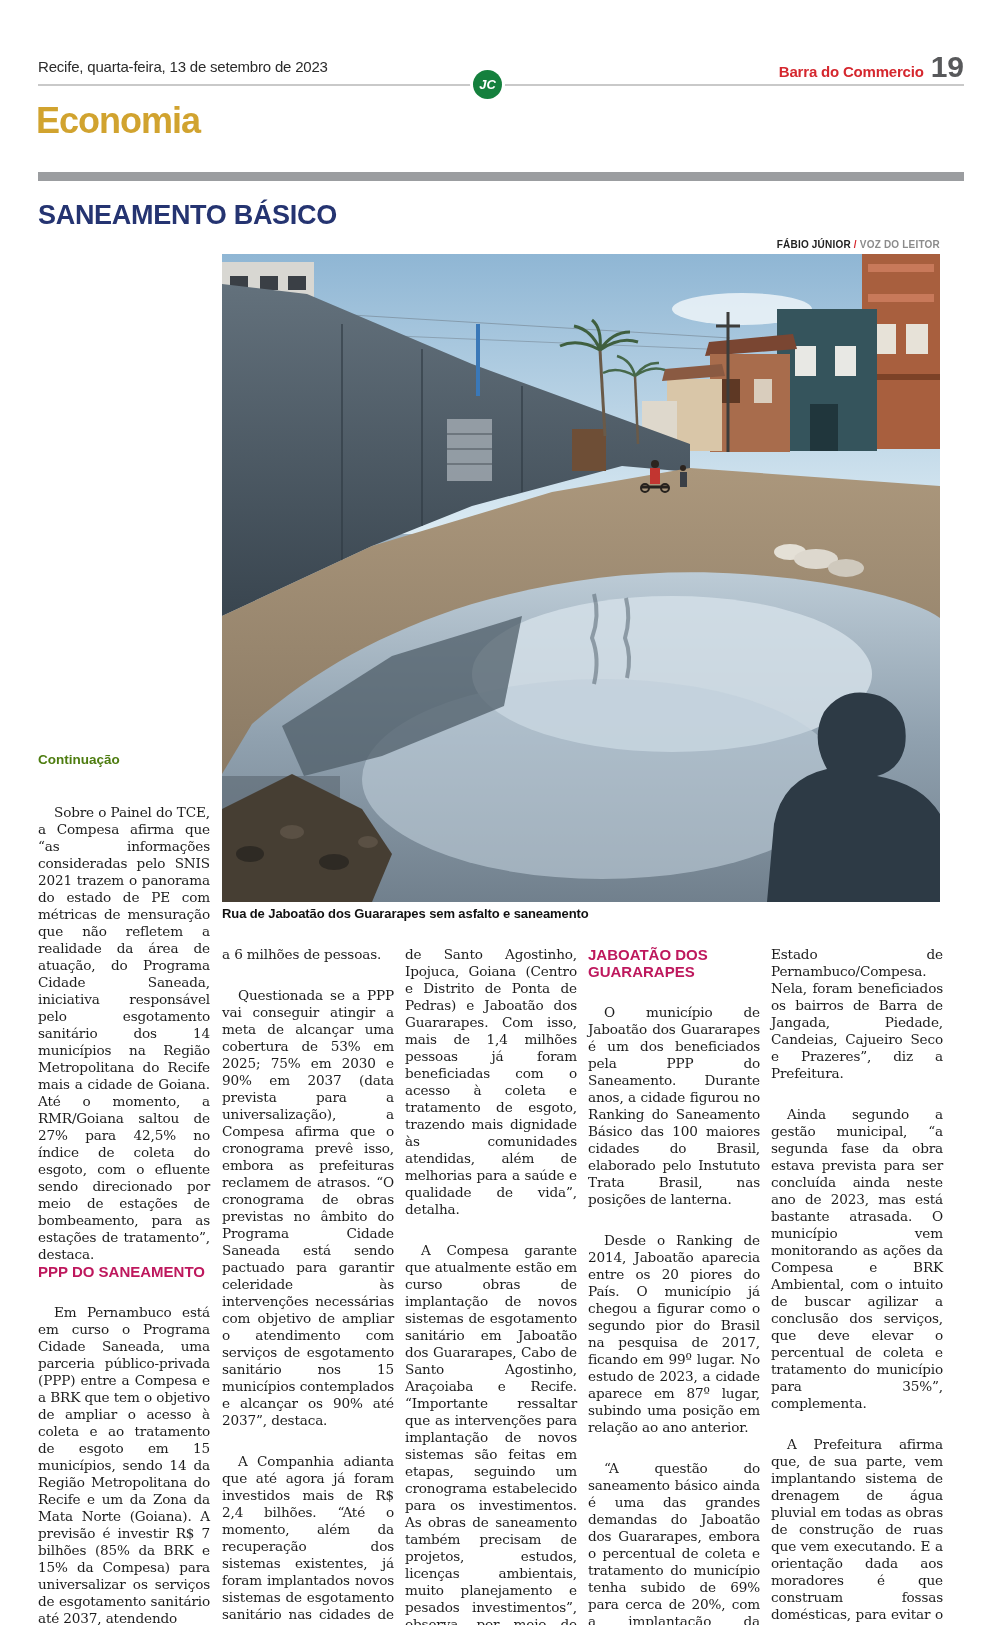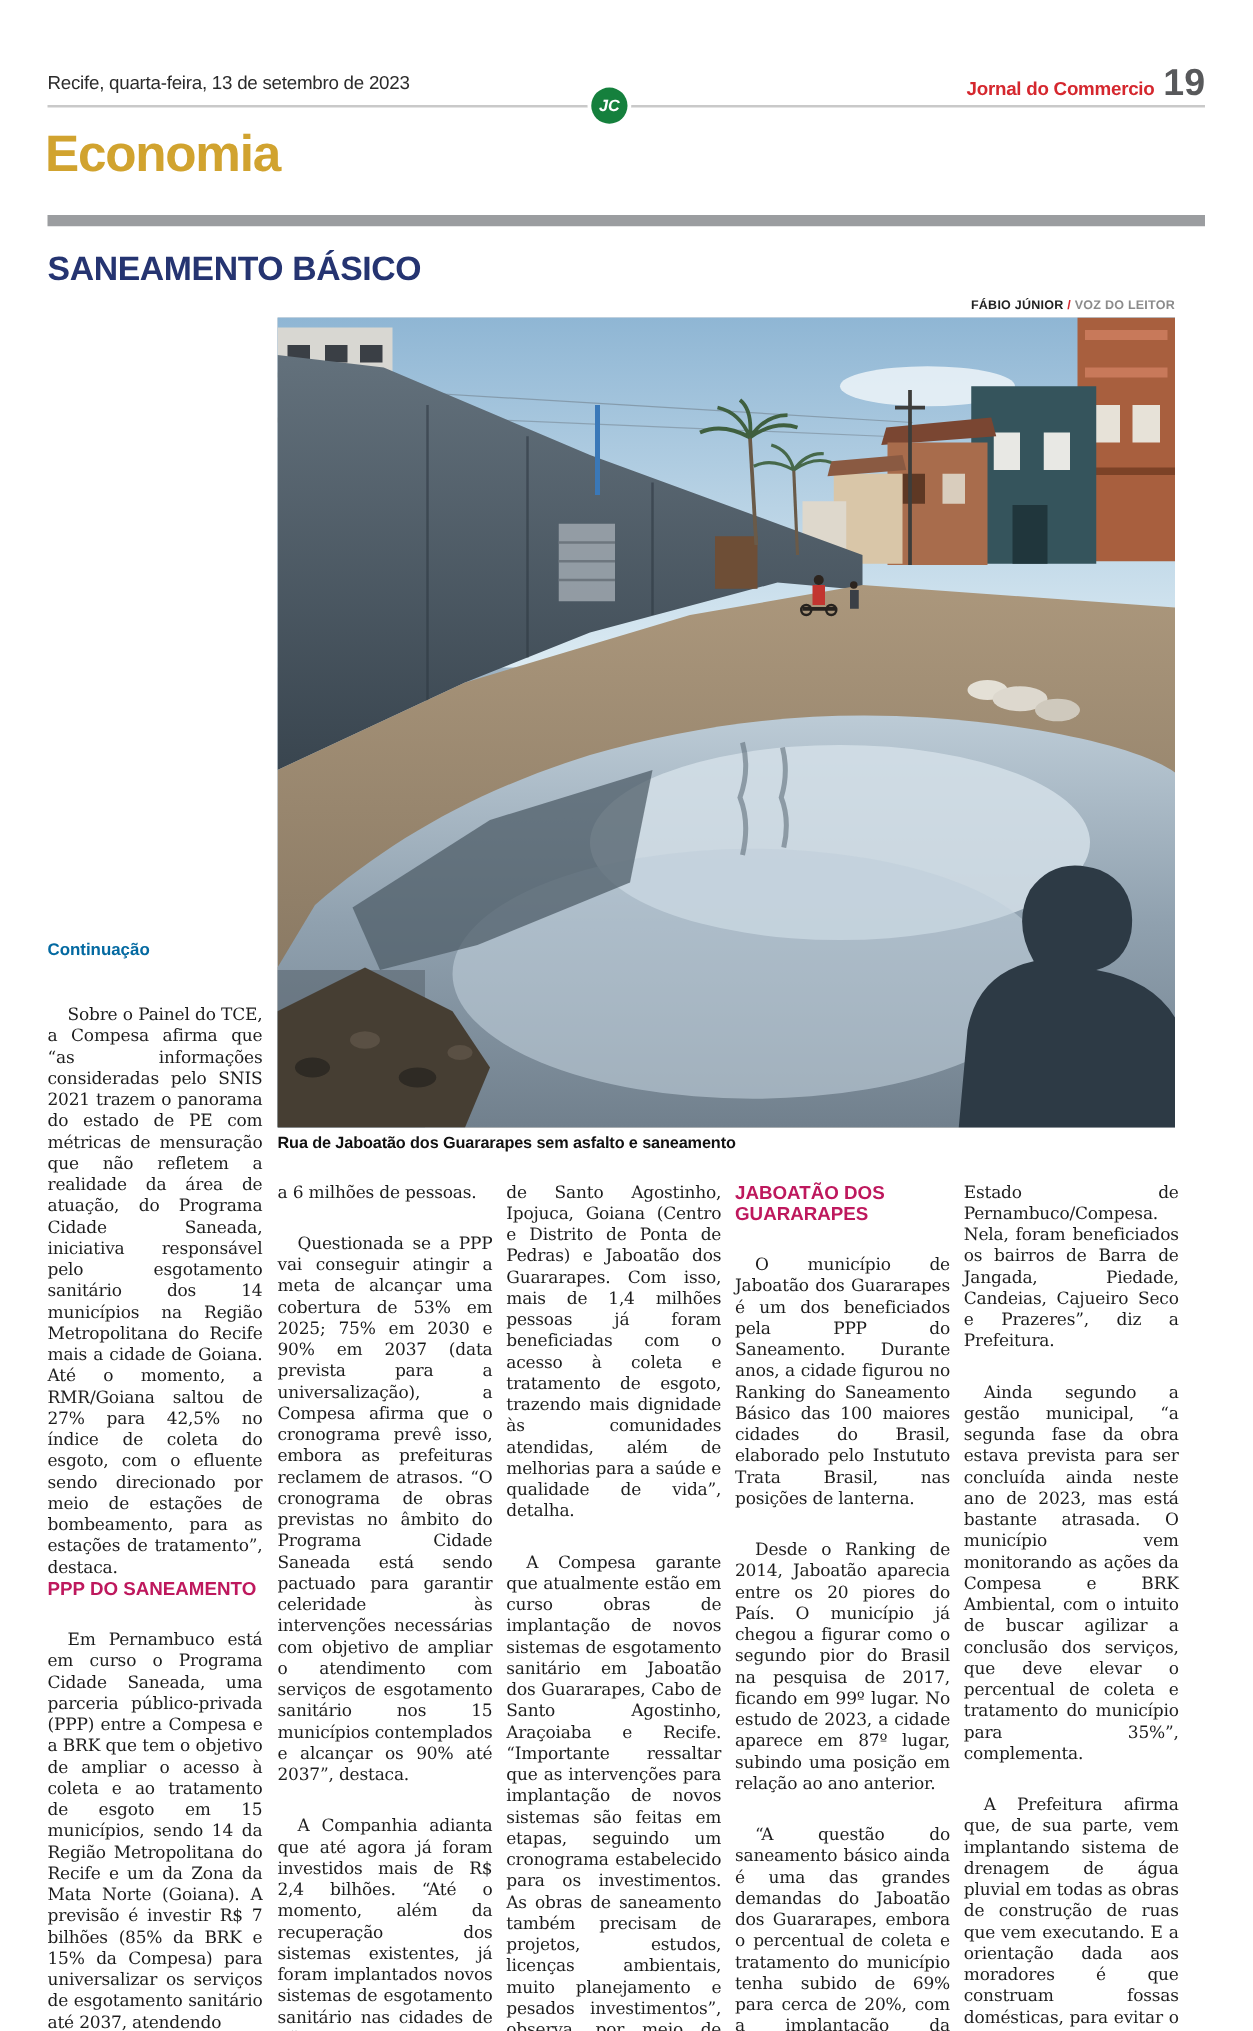--- a/index.html
+++ b/index.html
@@ -10,53 +10,53 @@
   .abs{position:absolute;}
   
   .date{left:38px;top:58px;font-size:15px;color:#2b2b2b;letter-spacing:-0.2px;}
   .hdr-right{right:38px;top:52px;display:flex;align-items:baseline;gap:7px;}
   .paper-name{font-size:15px;font-weight:bold;color:#d5272e;letter-spacing:-0.2px;}
   .page-num{font-size:30px;font-weight:bold;color:#58595b;line-height:1;}
   .hdr-rule{left:38px;top:84px;width:926px;height:2px;background:#c9c9c9;}
   .jc-logo{left:473px;top:70px;width:29px;height:29px;border-radius:50%;background:#15803d;
     color:#fff;font-weight:bold;font-size:13px;font-style:italic;
     display:flex;align-items:center;justify-content:center;box-shadow:0 0 0 3px #fff;}
-  .section-title{left:36px;top:100px;font-size:41px;font-weight:800;color:#d1a32f;letter-spacing:-1px;}
+  .section-title{left:36px;top:100px;font-size:36px;font-weight:800;color:#d1a32f;letter-spacing:-1px;}
   .section-bar{left:38px;top:172px;width:926px;height:9px;background:#9b9da0;}
   .kicker{left:38px;top:200px;font-size:27px;font-weight:bold;color:#253471;letter-spacing:-0.3px;}
   
   .credit{left:222px;top:239px;width:718px;text-align:right;font-size:10px;font-weight:bold;letter-spacing:0.2px;}
   .credit .nm{color:#222;margin-top:12px;}
   .credit .sep{color:#d5272e;}
   .credit .src{color:#8b8b8b;}
   .photo{left:222px;top:254px;width:718px;height:648px;background:#9fb4c4;}
   .photo svg{display:block;width:100%;height:100%;}
   .caption{left:222px;top:906px;width:718px;font-size:13px;font-weight:bold;color:#111;letter-spacing:-0.1px;}
   
-  .cont-label{left:38px;top:752px;font-size:13.5px;font-weight:bold;color:#0369a1;}
+  .cont-label{left:38px;top:752px;font-size:13.5px;font-weight:bold;color:#4d7c0f;}
   .col{position:absolute;width:172px;font-family:"DejaVu Serif",serif;font-size:13.6px;
        line-height:17px;text-align:justify;color:#1c1c1c;letter-spacing:-0.15px;}
   .col p{margin:0;}
   .col p.ind{text-indent:16px;margin-top:24px;}
   .subhead{font-family:"Liberation Sans",sans-serif;font-weight:bold;color:#be185d;
            font-size:15px;line-height:17px;margin:9px 0 2px 0;text-align:left;letter-spacing:0;}
   .subhead.first{margin-top:0;}
   .col1{left:38px;top:780px;}
   .col2{left:222px;top:946px;}
   .col3{left:405px;top:946px;}
   .col4{left:588px;top:946px;}
   .col5{left:771px;top:946px;}
 </style>
 </head>
 <body>
 
 <div class="abs date">Recife, quarta-feira, 13 de setembro de 2023</div>
 <div class="abs hdr-rule"></div>
 <div class="abs hdr-right">
-  <span class="paper-name">Jornal do Commercio</span>
+  <span class="paper-name">Barra do Commercio</span>
   <span class="page-num">19</span>
 </div>
 <div class="abs jc-logo">JC</div>
 
 <div class="abs section-title">Economia</div>
 <div class="abs section-bar"></div>
 <div class="abs kicker">SANEAMENTO BÁSICO</div>
 
 <div class="abs credit">
   <span class="nm">FÁBIO JÚNIOR</span>

